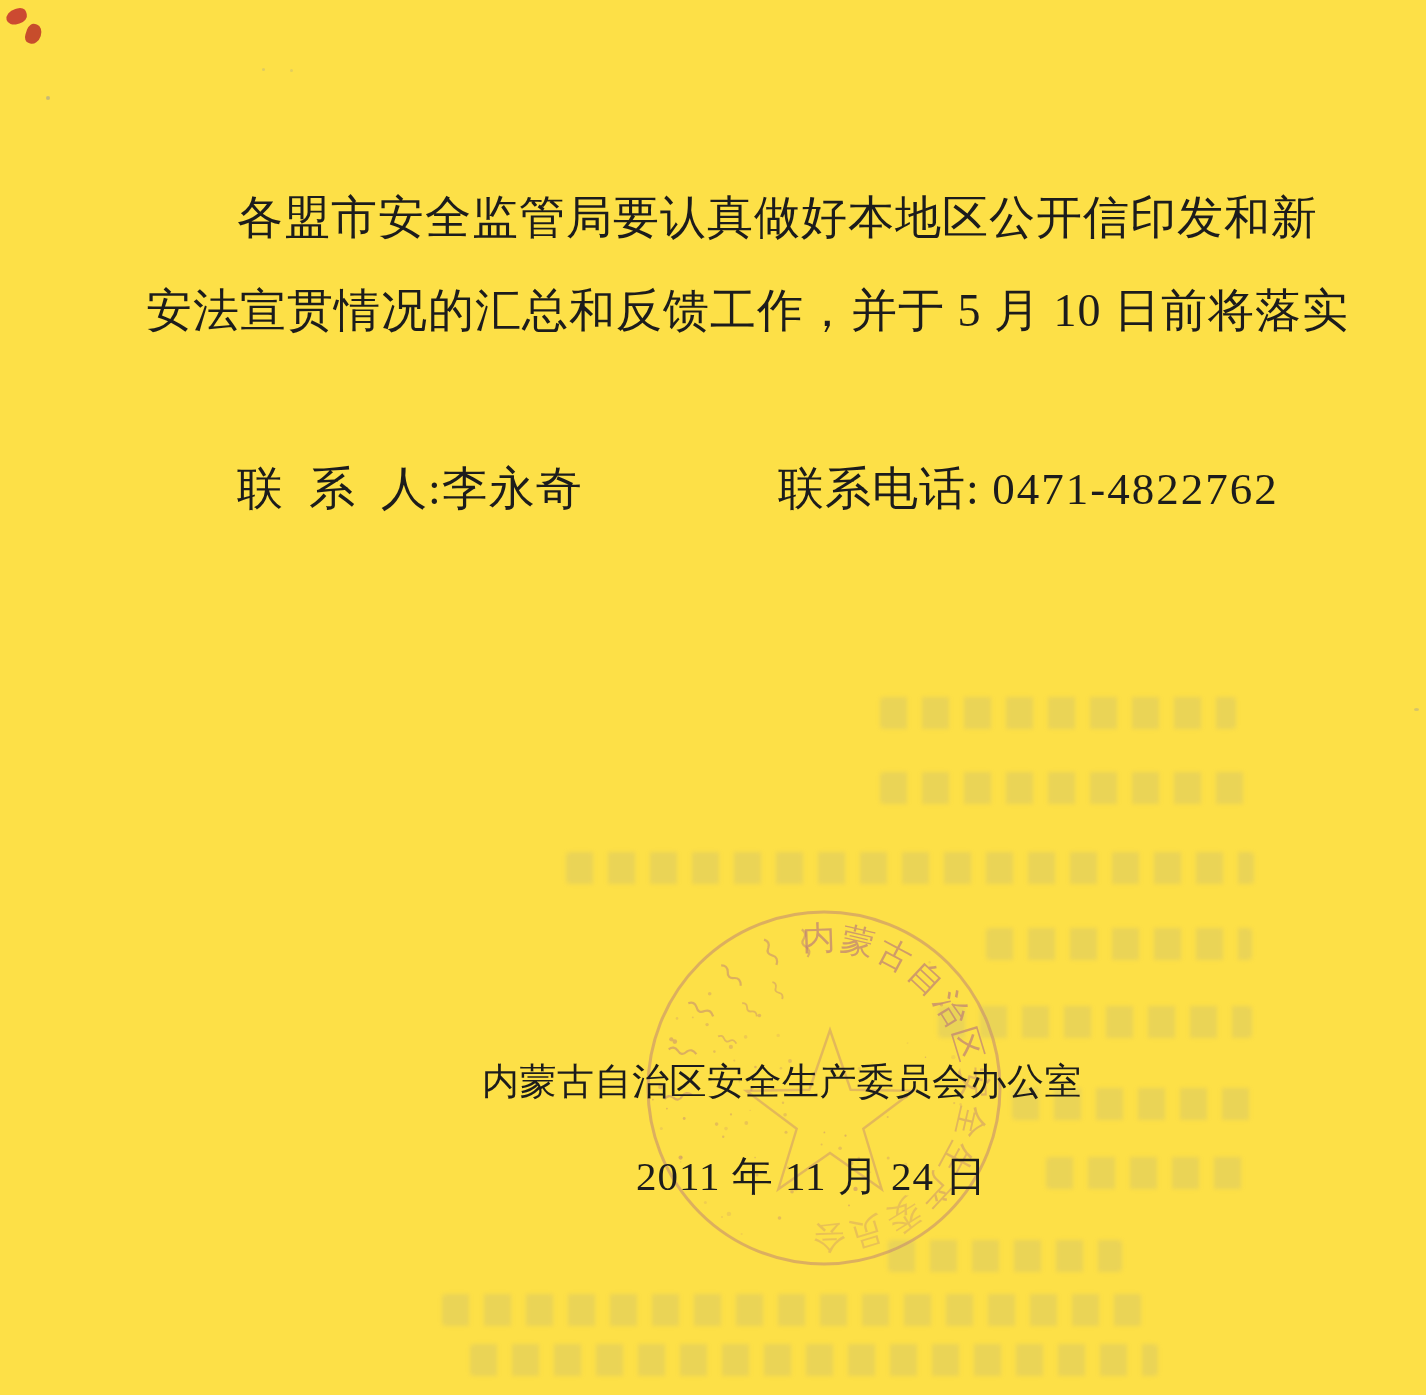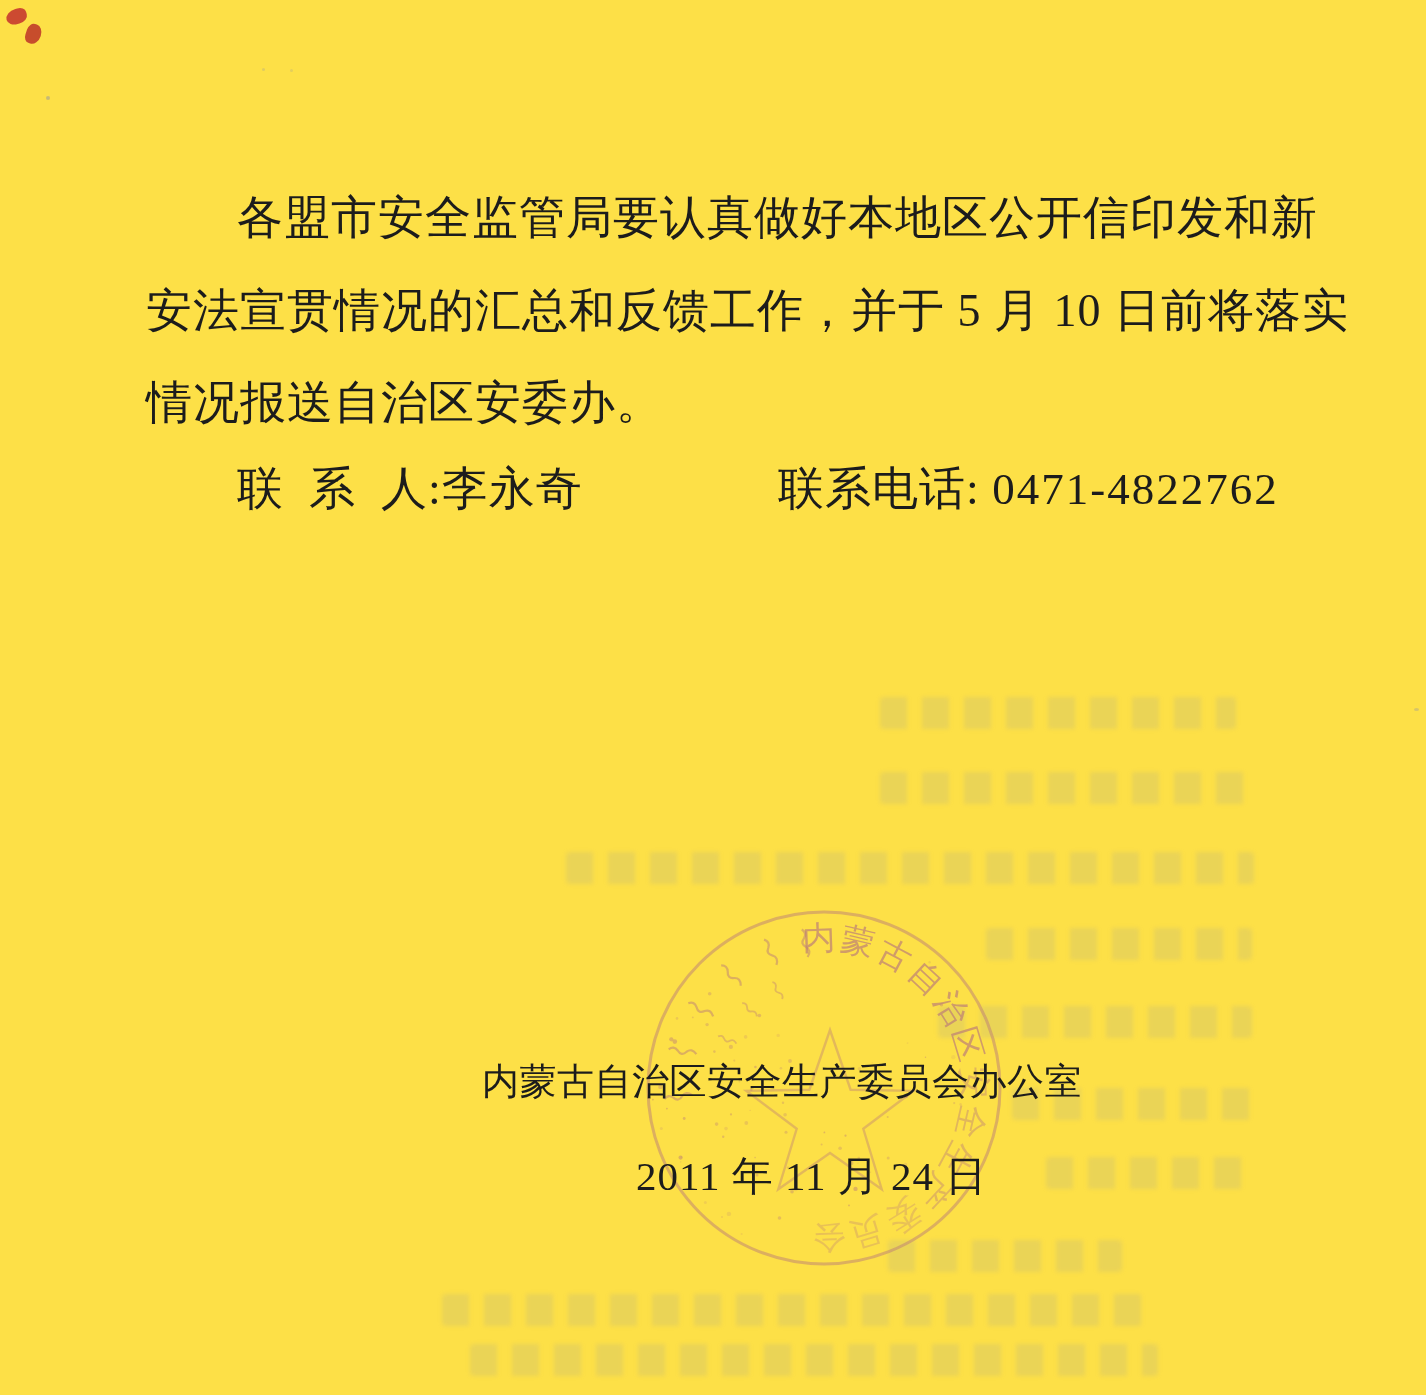--- a/index.html
+++ b/index.html
@@ -68,21 +68,20 @@
   <div class="ghost" style="left:986px;top:928px;width:266px;"></div>
   <div class="ghost" style="left:938px;top:1006px;width:314px;"></div>
   <div class="ghost" style="left:1012px;top:1088px;width:240px;"></div>
   <div class="ghost" style="left:1046px;top:1157px;width:206px;"></div>
   <div class="ghost" style="left:888px;top:1240px;width:234px;"></div>
   <div class="ghost" style="left:442px;top:1294px;width:700px;"></div>
   <div class="ghost" style="left:470px;top:1344px;width:688px;"></div>
 
   <p class="tline l1">各盟市安全监管局要认真做好本地区公开信印发和新</p>
   <p class="tline l2">安法宣贯情况的汇总和反馈工作，并于 5 月 10 日前将落实</p>
-  <p class="tline l3">情况报送自治区安委办。</p>
 
   <p class="tline contact-person"><span>联  系  人:</span><span>李永奇</span></p>
   <p class="tline contact-phone"><span>联系电话: </span><span class="num">0471-4822762</span></p>
 
   <svg id="seal-svg" viewBox="-190 -190 380 380" aria-hidden="true">
       <circle cx="0" cy="0" r="176" fill="none" stroke="#bc7d78" stroke-width="3" opacity="0.5"></circle>
       <text transform="translate(-5.2,-149.9) rotate(-2)" font-size="33" fill="#bc7d78" opacity="0.68" text-anchor="middle" dominant-baseline="central">内</text>
       <text transform="translate(33.7,-146.2) rotate(13)" font-size="33" fill="#bc7d78" opacity="0.68" text-anchor="middle" dominant-baseline="central">蒙</text>
       <text transform="translate(70.4,-132.4) rotate(28)" font-size="33" fill="#bc7d78" opacity="0.68" text-anchor="middle" dominant-baseline="central">古</text>
       <text transform="translate(102.3,-109.7) rotate(43)" font-size="33" fill="#bc7d78" opacity="0.68" text-anchor="middle" dominant-baseline="central">自</text>

